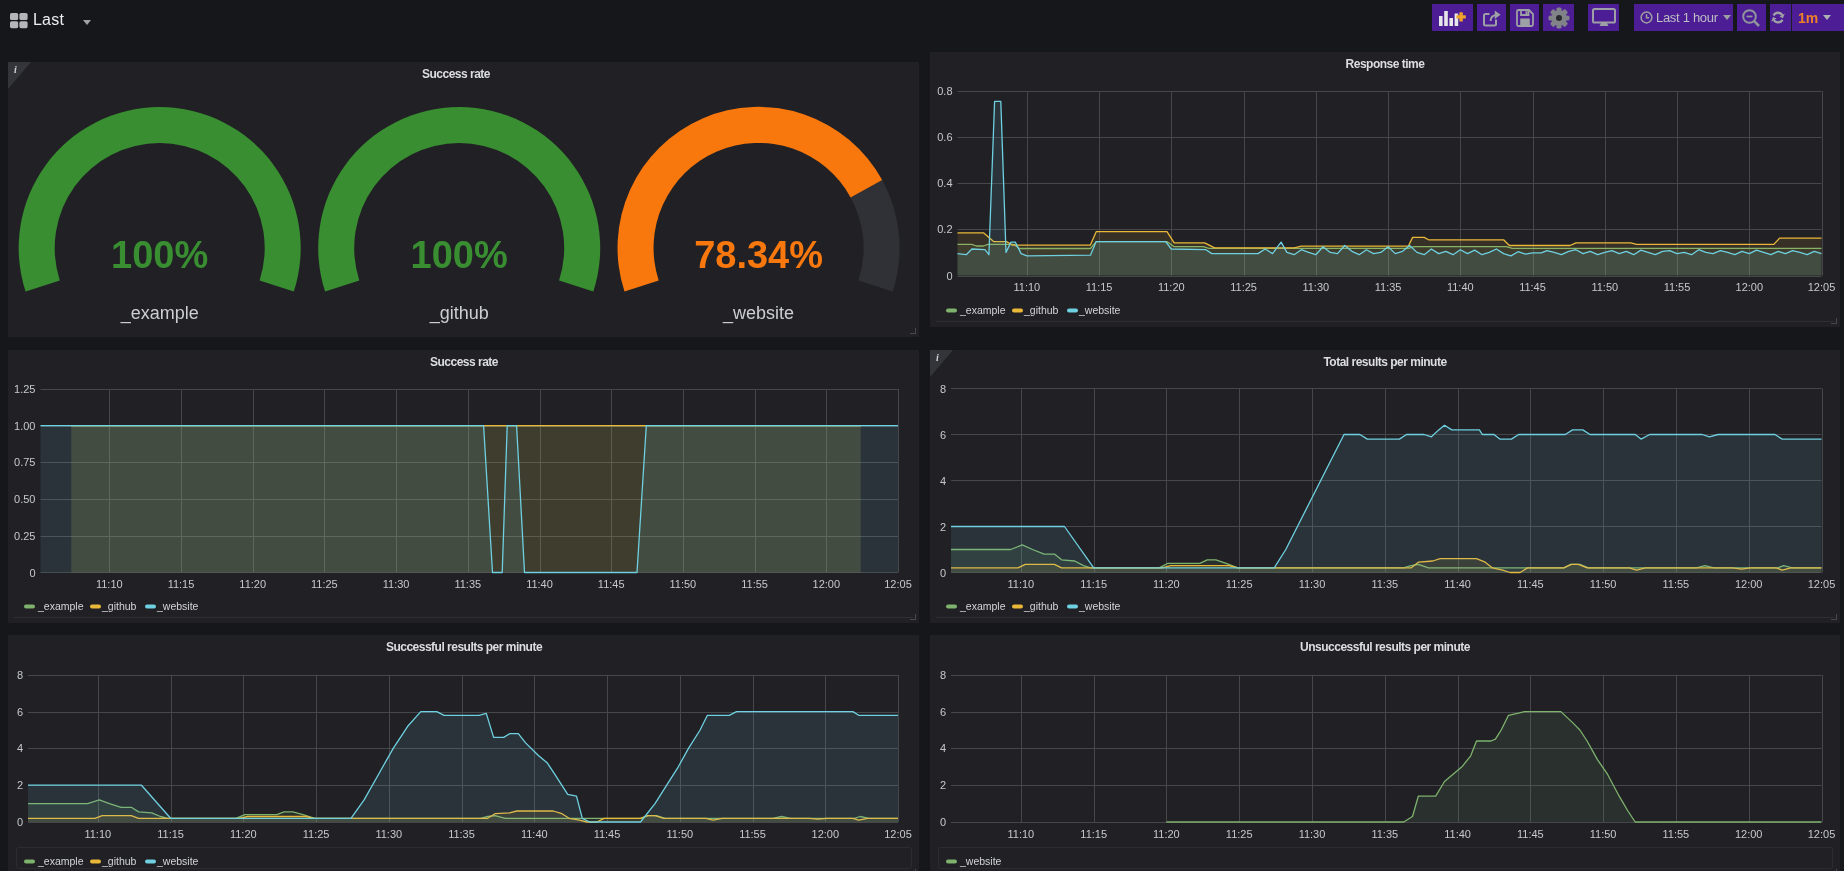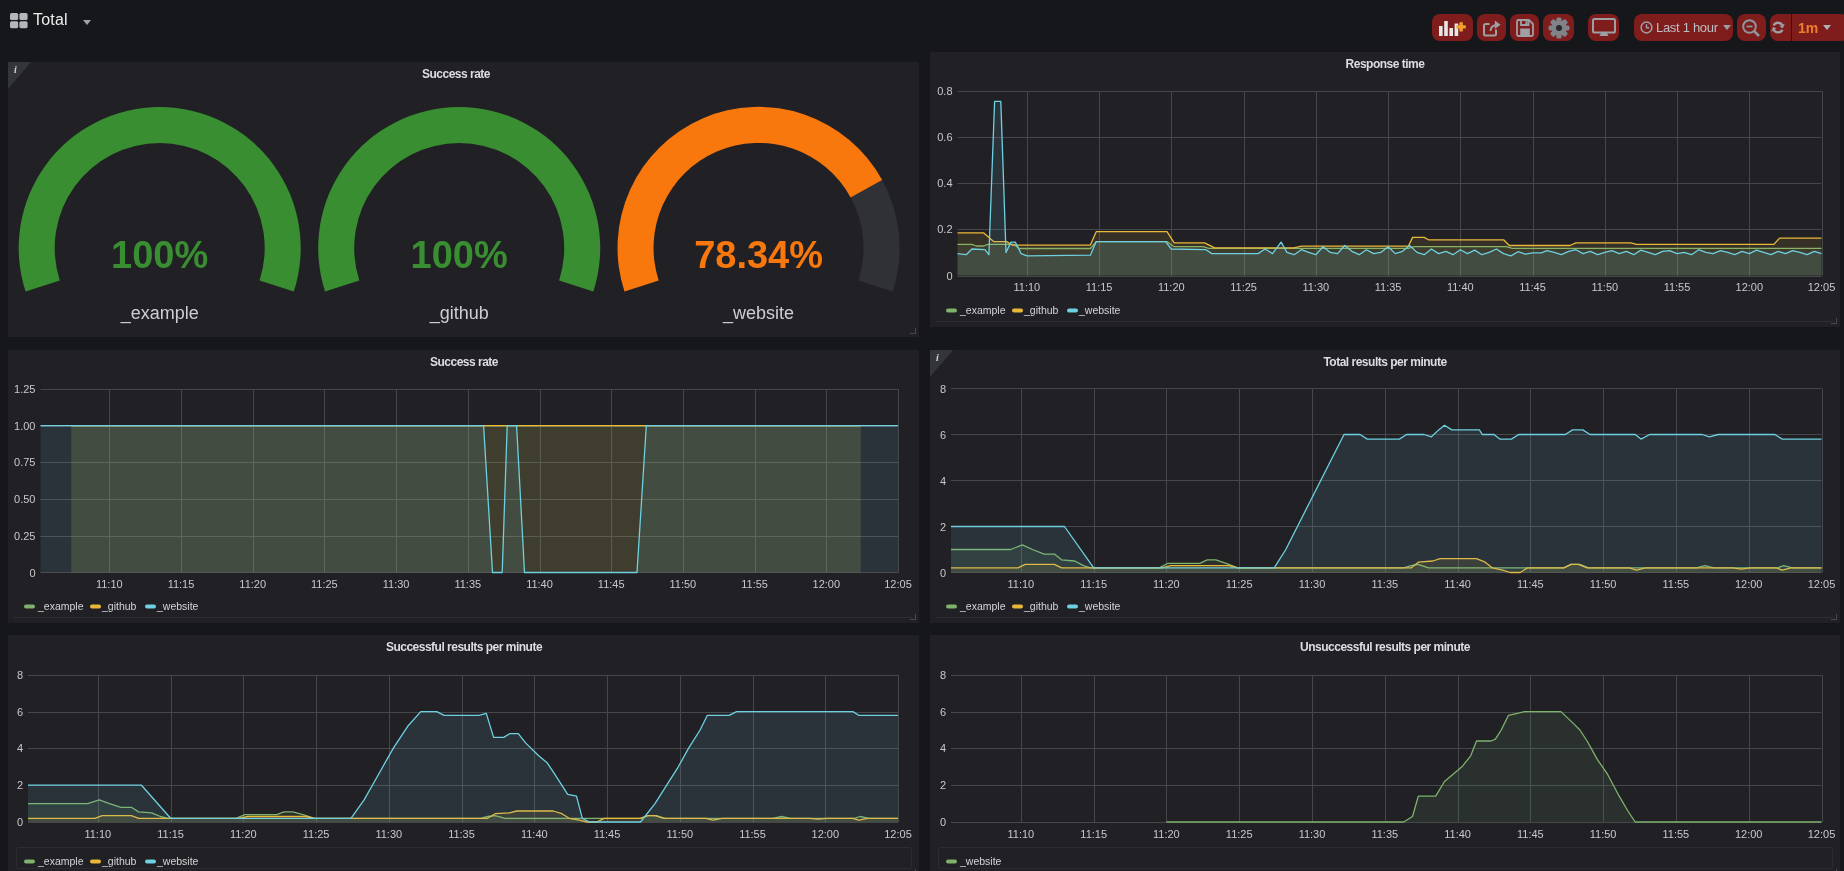--- a/index.html
+++ b/index.html
@@ -1,17 +1,17 @@
 <!DOCTYPE html>
 <html><head><meta charset="utf-8"><style>
 * { margin:0; padding:0; box-sizing:border-box; }
 html,body { width:1844px; height:871px; background:#16171a; overflow:hidden;
   font-family:"Liberation Sans", sans-serif; }
 .nav { position:absolute; left:0; top:0; width:1844px; height:40px; background:#16171a; }
-.nbtn { position:absolute; top:14px; height:27px; background:#7f1d1d; border-radius:8px;
+.nbtn { position:absolute; top:4px; height:27px; background:#4c1d95; border-radius:0;
   display:flex; align-items:center; justify-content:center; }
 .nbtn > * { flex-shrink:0; }
 .ntext { font-size:13px; letter-spacing:-0.3px; color:#bcbfc3; white-space:nowrap; }
 .caret { width:0; height:0; border-left:4.5px solid transparent; border-right:4.5px solid transparent;
   border-top:5px solid #9b9ea2; display:inline-block; }
 .panel { position:absolute; background:#212125; }
 .panel svg { position:absolute; left:0; top:0; }
 .ti { font-size:12px; font-weight:700; letter-spacing:-0.5px; fill:#dcdde1; }
 .ax { font-size:11px; fill:#c6c8cb; }
 .leg { font-size:10.5px; fill:#d3d5d8; }
@@ -26,21 +26,21 @@
 </style></head><body>
 <div class="nav">
   <div style="position:absolute;left:10px;top:13px"><svg width="18" height="16" viewBox="0 0 18 16" style="">
         <g fill="#b4b6b9">
           <rect x="0" y="0" width="8.2" height="7" rx="1.6"></rect>
           <rect x="9.4" y="0" width="8.2" height="7" rx="1.6"></rect>
           <rect x="0" y="8.2" width="8.2" height="7" rx="1.6"></rect>
           <rect x="9.4" y="8.2" width="8.2" height="7" rx="1.6"></rect>
         </g>
       </svg></div>
-  <div style="position:absolute;left:33px;top:11px;font-size:16px;color:#ebedef;letter-spacing:0.2px">Total</div>
+  <div style="position:absolute;left:33px;top:11px;font-size:16px;color:#ebedef;letter-spacing:0.2px">Last</div>
   <span class="caret" style="position:absolute;left:83px;top:20px;border-top-color:#9fa2a6"></span>
   <div class="nbtn" style="left:1432px;width:41px">
       <svg width="27" height="20" viewBox="0 0 27 20" style="">
         <rect x="0" y="8" width="3.6" height="10" fill="#e6e7e8"></rect>
         <rect x="5.2" y="3" width="3.6" height="15" fill="#e6e7e8"></rect>
         <rect x="10.4" y="10" width="3.6" height="8" fill="#e6e7e8"></rect>
         <rect x="15.6" y="5.5" width="3.6" height="12.5" fill="#e6e7e8"></rect>
         <rect x="17.4" y="7.2" width="9.4" height="3.4" rx="0.5" fill="#f0a32a"></rect>
         <rect x="20.4" y="4.2" width="3.4" height="9.4" rx="0.5" fill="#f0a32a"></rect>
       </svg>

